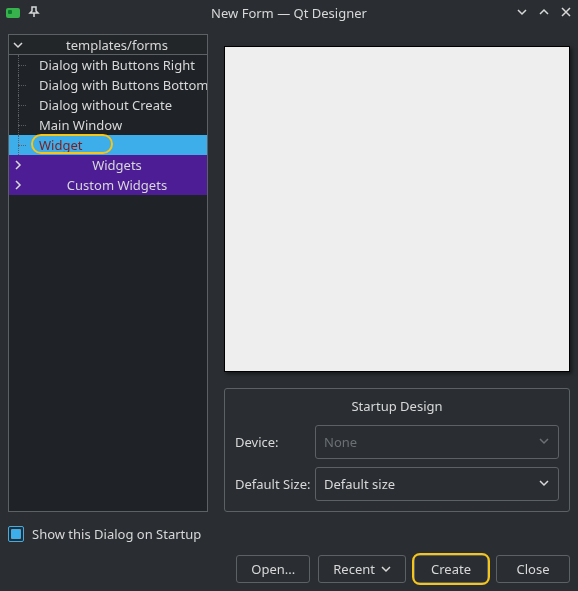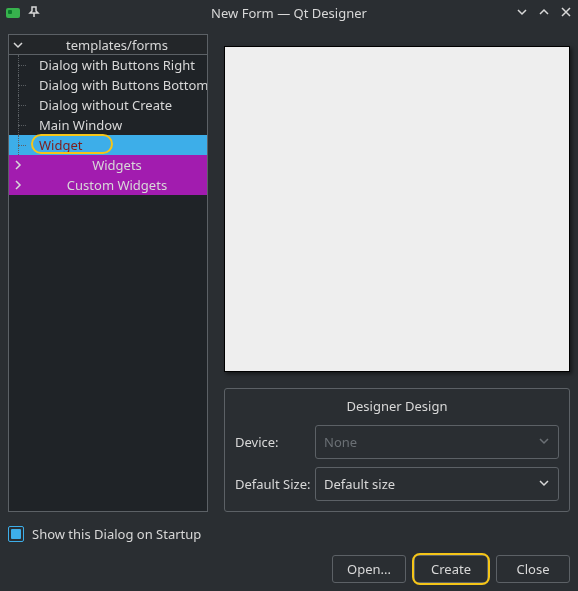--- a/index.html
+++ b/index.html
@@ -92,21 +92,21 @@
   .highlight-oval {
     position: absolute;
     border: 2px solid #f5c518;
     border-radius: 10px;
     pointer-events: none;
   }
   .tree-cat {
     height: 20px;
     display: flex;
     align-items: center;
-    background: #a21caf;
+    background: #4c1d95;
   }
   .tree-cat .chev { width: 18px; display: flex; justify-content: center; }
   .tree-cat .label { flex: 1; text-align: center; }
 
   .right-col {
     flex: 1;
     display: flex;
     flex-direction: column;
     gap: 16px;
   }
@@ -253,21 +253,21 @@
               <path d="M3 1 L7 5 L3 9"></path>
             </svg>
         </span>
         <span class="label">Custom Widgets</span>
       </div>
     </div>
 
     <div class="right-col">
       <div class="preview"></div>
       <div class="embed-group">
-        <div class="embed-title">Designer Design</div>
+        <div class="embed-title">Startup Design</div>
         <div class="form-row">
           <span class="lbl">Device:</span>
           <div class="combo disabled">
             <span>None</span>
             <span class="chev"><svg viewBox="0 0 12 12">
                   <path d="M2 4 L6 8 L10 4"></path>
                 </svg></span>
           </div>
         </div>
         <div class="form-row">
@@ -287,20 +287,26 @@
     <div class="checkrow">
       <span class="checkbox">
         <span class="inner"></span>
       </span>
       <span>Show this Dialog on Startup</span>
     </div>
     <div class="btnrow">
       <div class="btn">
         <span>Open...</span>
       </div>
+      <div class="btn">
+        <span>Recent</span>
+        <span class="chev"><svg viewBox="0 0 10 10">
+              <path d="M1 3 L5 7 L9 3"></path>
+            </svg></span>
+      </div>
       <div class="btn" style="position:relative;">
         <span>Create</span>
         <span class="highlight-oval" style="left:-3px; top:-3px; right:-3px; bottom:-3px; border-radius:8px;"></span>
       </div>
       <div class="btn">
         <span>Close</span>
       </div>
     </div>
   </div>
 </div>

